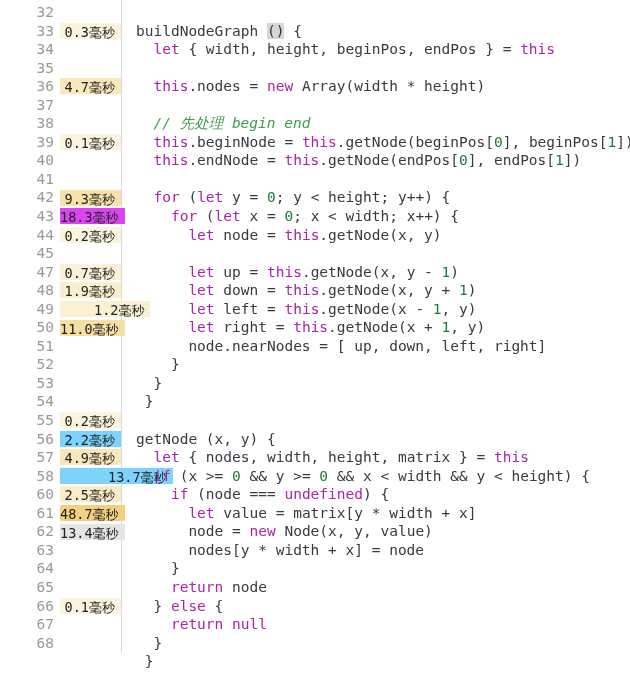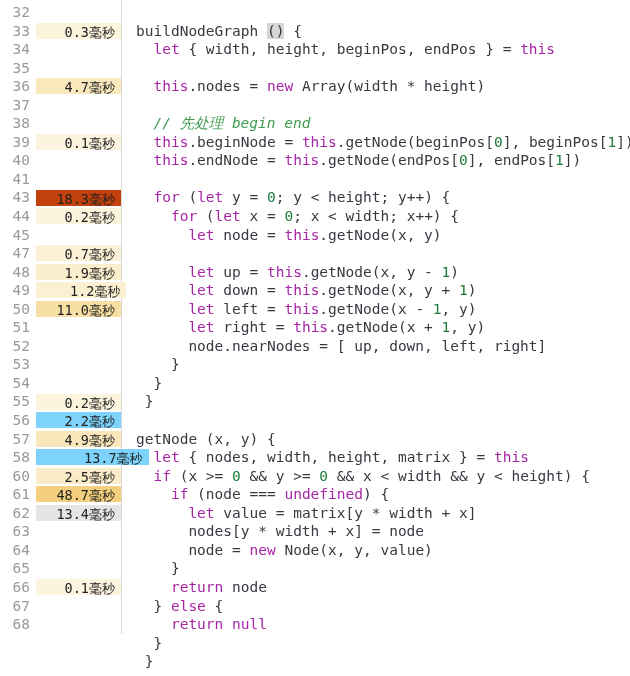--- a/index.html
+++ b/index.html
@@ -31,20 +31,21 @@
     background: #ffffff;
     padding-top: 3px;
   }
   .g-row {
     height: 18.55px;
     display: flex;
     align-items: center;
     font-size: 14px;
     line-height: 18.55px;
     white-space: nowrap;
+    margin-left: 24px;
   }
   .lineno {
     width: 30px;
     flex: 0 0 30px;
     text-align: right;
     color: #999999;
     font-family: "DejaVu Sans Mono", "Liberation Mono", monospace;
     font-size: 14.5px;
     padding-right: 2px;
   }
@@ -130,22 +131,26 @@
       </div>
       <div class="g-row">
         <span class="lineno">40</span>
         <span class="timing"></span>
       </div>
       <div class="g-row">
         <span class="lineno">41</span>
         <span class="timing"></span>
       </div>
       <div class="g-row">
+        <span class="lineno">42</span>
+        <span class="timing" style="background: rgb(248, 224, 168);"><span>9.3</span><span class="ms-unit">毫秒</span></span>
+      </div>
+      <div class="g-row">
         <span class="lineno">43</span>
-        <span class="timing" style="background: #c2410c;"><span>18.3</span><span class="ms-unit">毫秒</span></span>
+        <span class="timing" style="background: #d946ef;"><span>18.3</span><span class="ms-unit">毫秒</span></span>
       </div>
       <div class="g-row">
         <span class="lineno">44</span>
         <span class="timing" style="background: rgb(252, 244, 221);"><span>0.2</span><span class="ms-unit">毫秒</span></span>
       </div>
       <div class="g-row">
         <span class="lineno">45</span>
         <span class="timing"></span>
       </div>
       <div class="g-row">
@@ -256,22 +261,22 @@
       <div class="c-row"><span class="t-plain">      node.nearNodes = [ up, down, left, right]</span></div>
       <div class="c-row"><span class="t-plain">    }</span></div>
       <div class="c-row"><span class="t-plain">  }</span></div>
       <div class="c-row"><span class="t-plain"> }</span></div>
       <div class="c-row">&nbsp;</div>
       <div class="c-row"><span class="t-plain">getNode (x, y) {</span></div>
       <div class="c-row"><span class="t-plain">  </span><span class="t-kw">let</span><span class="t-plain"> { nodes, width, height, matrix } = </span><span class="t-kw">this</span></div>
       <div class="c-row"><span class="t-plain">  </span><span class="t-kw">if</span><span class="t-plain"> (x &gt;= </span><span class="t-num">0</span><span class="t-plain"> &amp;&amp; y &gt;= </span><span class="t-num">0</span><span class="t-plain"> &amp;&amp; x &lt; width &amp;&amp; y &lt; height) {</span></div>
       <div class="c-row"><span class="t-plain">    </span><span class="t-kw">if</span><span class="t-plain"> (node === </span><span class="t-kw">undefined</span><span class="t-plain">) {</span></div>
       <div class="c-row"><span class="t-plain">      </span><span class="t-kw">let</span><span class="t-plain"> value = matrix[y * width + x]</span></div>
+      <div class="c-row"><span class="t-plain">      node = </span><span class="t-kw">new</span><span class="t-plain"> Node(x, y, value)</span></div>
       <div class="c-row"><span class="t-plain">      nodes[y * width + x] = node</span></div>
-      <div class="c-row"><span class="t-plain">      node = </span><span class="t-kw">new</span><span class="t-plain"> Node(x, y, value)</span></div>
       <div class="c-row"><span class="t-plain">    }</span></div>
       <div class="c-row"><span class="t-plain">    </span><span class="t-kw">return</span><span class="t-plain"> node</span></div>
       <div class="c-row"><span class="t-plain">  } </span><span class="t-kw">else</span><span class="t-plain"> {</span></div>
       <div class="c-row"><span class="t-plain">    </span><span class="t-kw">return</span><span class="t-plain"> </span><span class="t-kw">null</span></div>
       <div class="c-row"><span class="t-plain">  }</span></div>
       <div class="c-row"><span class="t-plain"> }</span></div>
     </div>
 
 </div>
 

